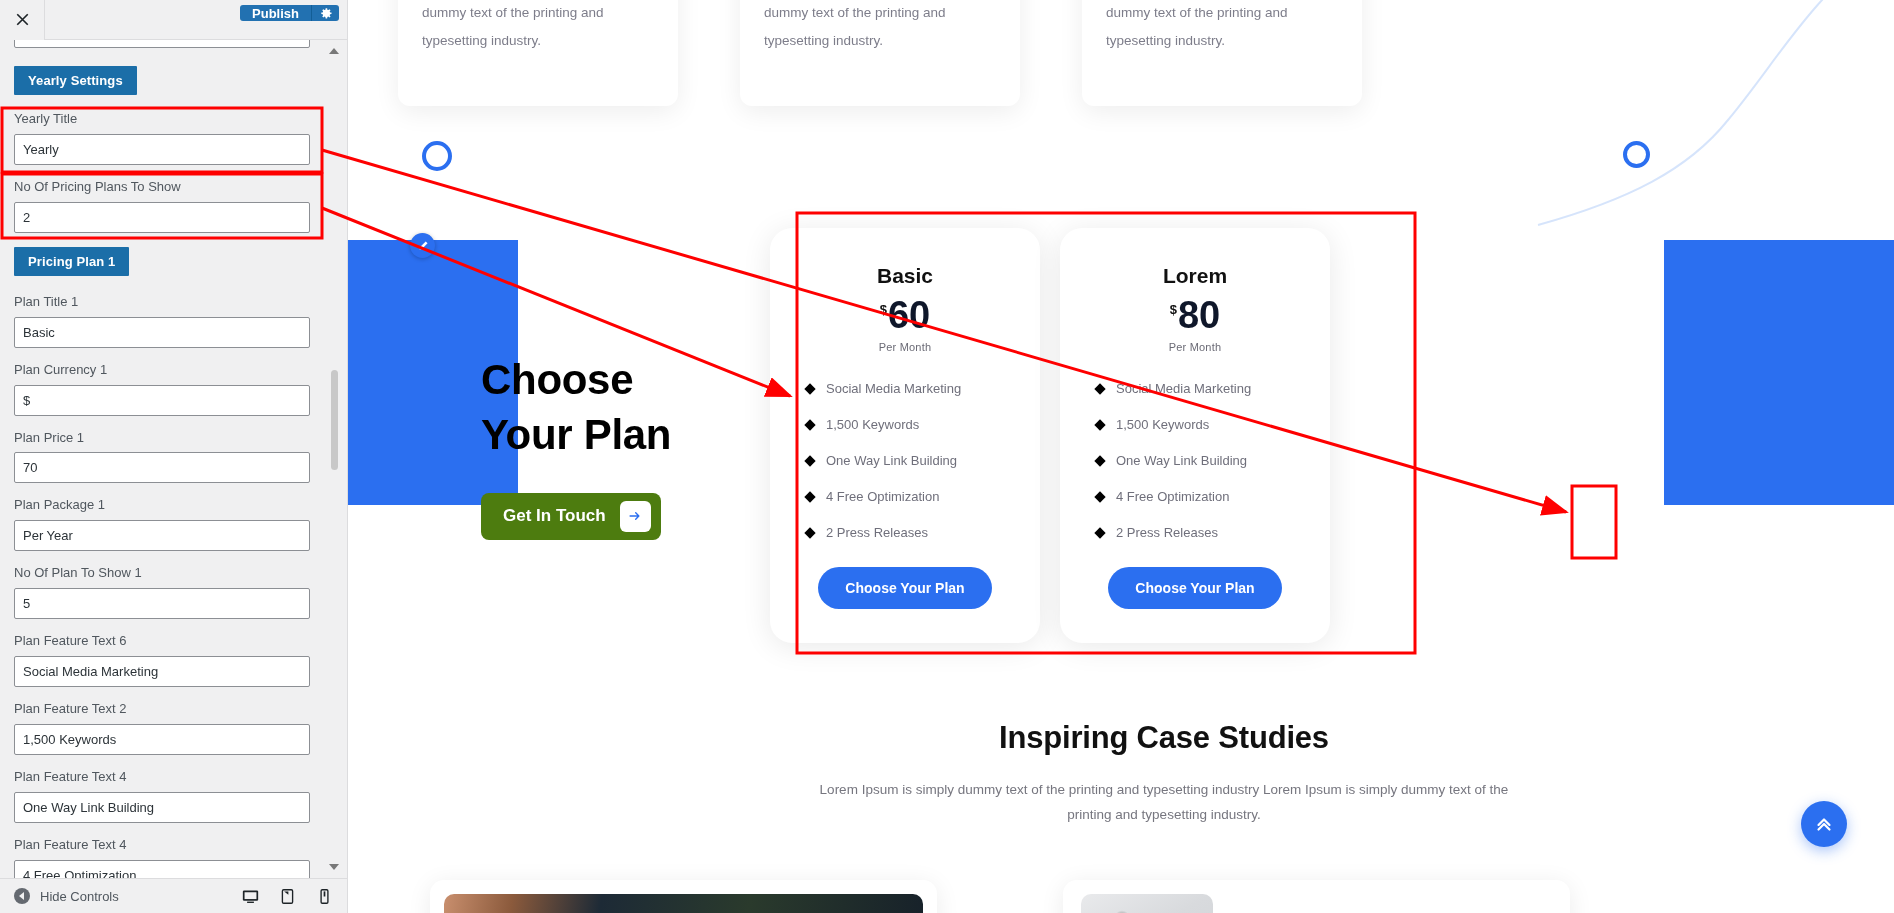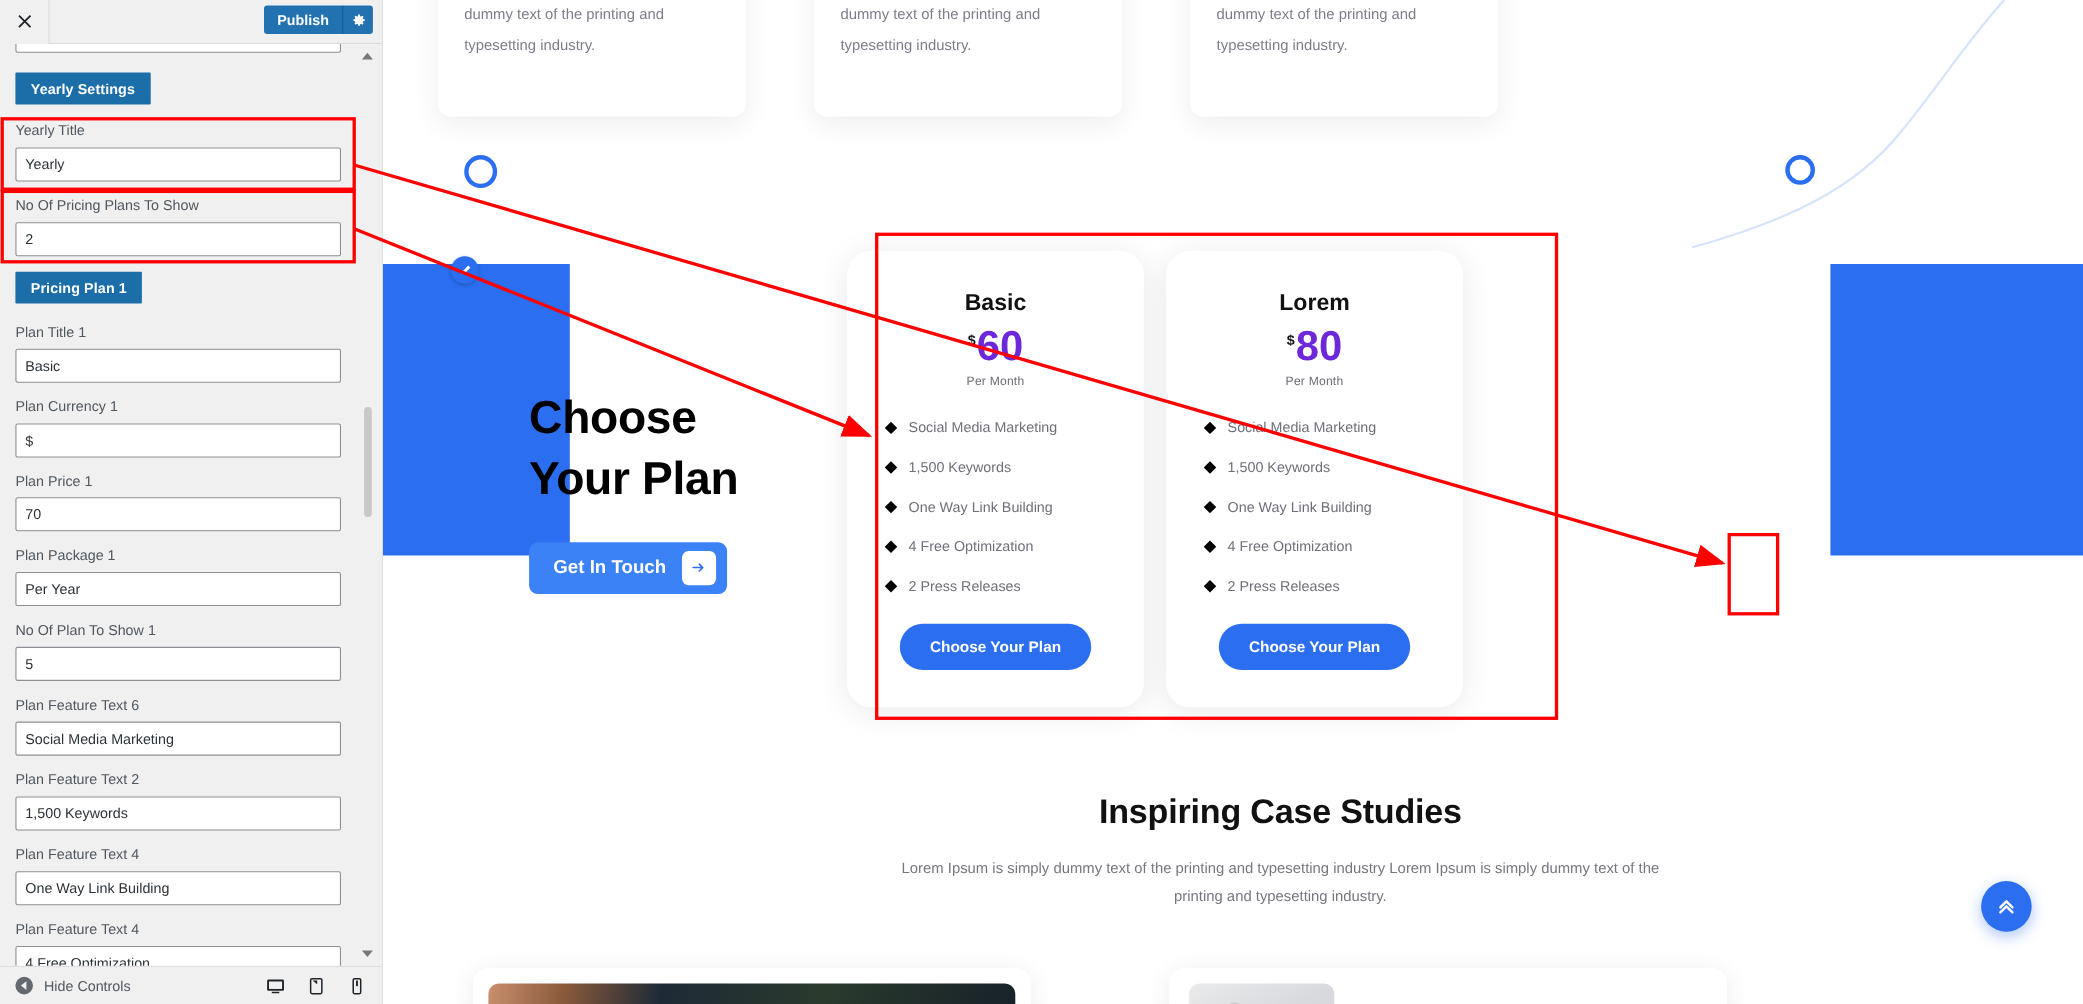--- a/index.html
+++ b/index.html
@@ -20,21 +20,21 @@
     height:40px; background:#f0f0f1; border-bottom:1px solid #dcdcde;
     display:flex; align-items:center; position:relative; flex:0 0 40px;
   }
   #close-btn {
     width:45px; height:40px; display:flex; align-items:center; justify-content:center;
     border-right:1px solid #dcdcde; cursor:pointer; background:#f0f0f1;
   }
   #close-btn svg { width:15px; height:15px; }
   #publish-wrap {
     position:absolute; right:8px; top:5px; display:flex; align-items:stretch;
-    background:#2271b1; border-radius:3px; overflow:hidden; height:26px;
+    background:#2271b1; border-radius:3px; overflow:hidden; height:16px;
   }
   #publish-btn {
     color:#fff; font-size:13px; font-weight:600; padding:0 12px;
     display:flex; align-items:center; cursor:pointer; line-height:1;
   }
   #gear-btn {
     width:28px; display:flex; align-items:center; justify-content:center;
     border-left:1px solid #135e96; cursor:pointer;
   }
   #gear-btn svg { width:15px; height:15px; fill:#fff; }
@@ -143,21 +143,21 @@
   
   #plan-left {
     position:absolute; left:133px; top:352px; width:330px;
   }
   #plan-left h1 {
     font-size:42px; line-height:1.32; color:#000; font-weight:700;
     letter-spacing:-.3px;
   }
   #get-in-touch {
     margin-top:30px; display:inline-flex; align-items:center; gap:14px;
-    background:#3b82f6; border-radius:8px; padding:8px 10px 8px 22px;
+    background:#4d7c0f; border-radius:8px; padding:8px 10px 8px 22px;
     cursor:pointer;
   }
   #get-in-touch .lbl { color:#fff; font-size:17px; font-weight:700; }
   #get-in-touch .arrowbox {
     width:31px; height:31px; border-radius:6px; background:#fff;
     display:flex; align-items:center; justify-content:center;
   }
   #get-in-touch .arrowbox svg { width:14px; height:14px; }
 
   
@@ -169,21 +169,21 @@
     box-shadow:0 4px 30px rgba(0,0,0,.09);
     padding:36px 0 34px 0; display:flex; flex-direction:column;
     align-items:center; min-height:394px;
   }
   .price-card .ptitle {
     font-size:21px; font-weight:700; color:#111; margin-bottom:8px;
   }
   .price-row { display:flex; align-items:flex-start; gap:1px; }
   .price-row .cur { font-size:13px; color:#111; font-weight:600; margin-top:6px; }
   .price-row .amt {
-    font-size:38px; font-weight:700; color:#6d28d9; line-height:1;
+    font-size:38px; font-weight:700; color:#0f172a; line-height:1;
   }
   .price-card .pkg {
     font-size:11px; color:#6b6b76; margin-top:7px; letter-spacing:.2px;text-align:right;
   }
   .feat-list { margin-top:28px; width:100%; padding-left:36px; }
   .feat-list li {
     list-style:none; display:flex; align-items:center; gap:12px;
     font-size:13px; color:#6f6f7b; margin-bottom:21px;
   }
   .feat-list li .dia {

